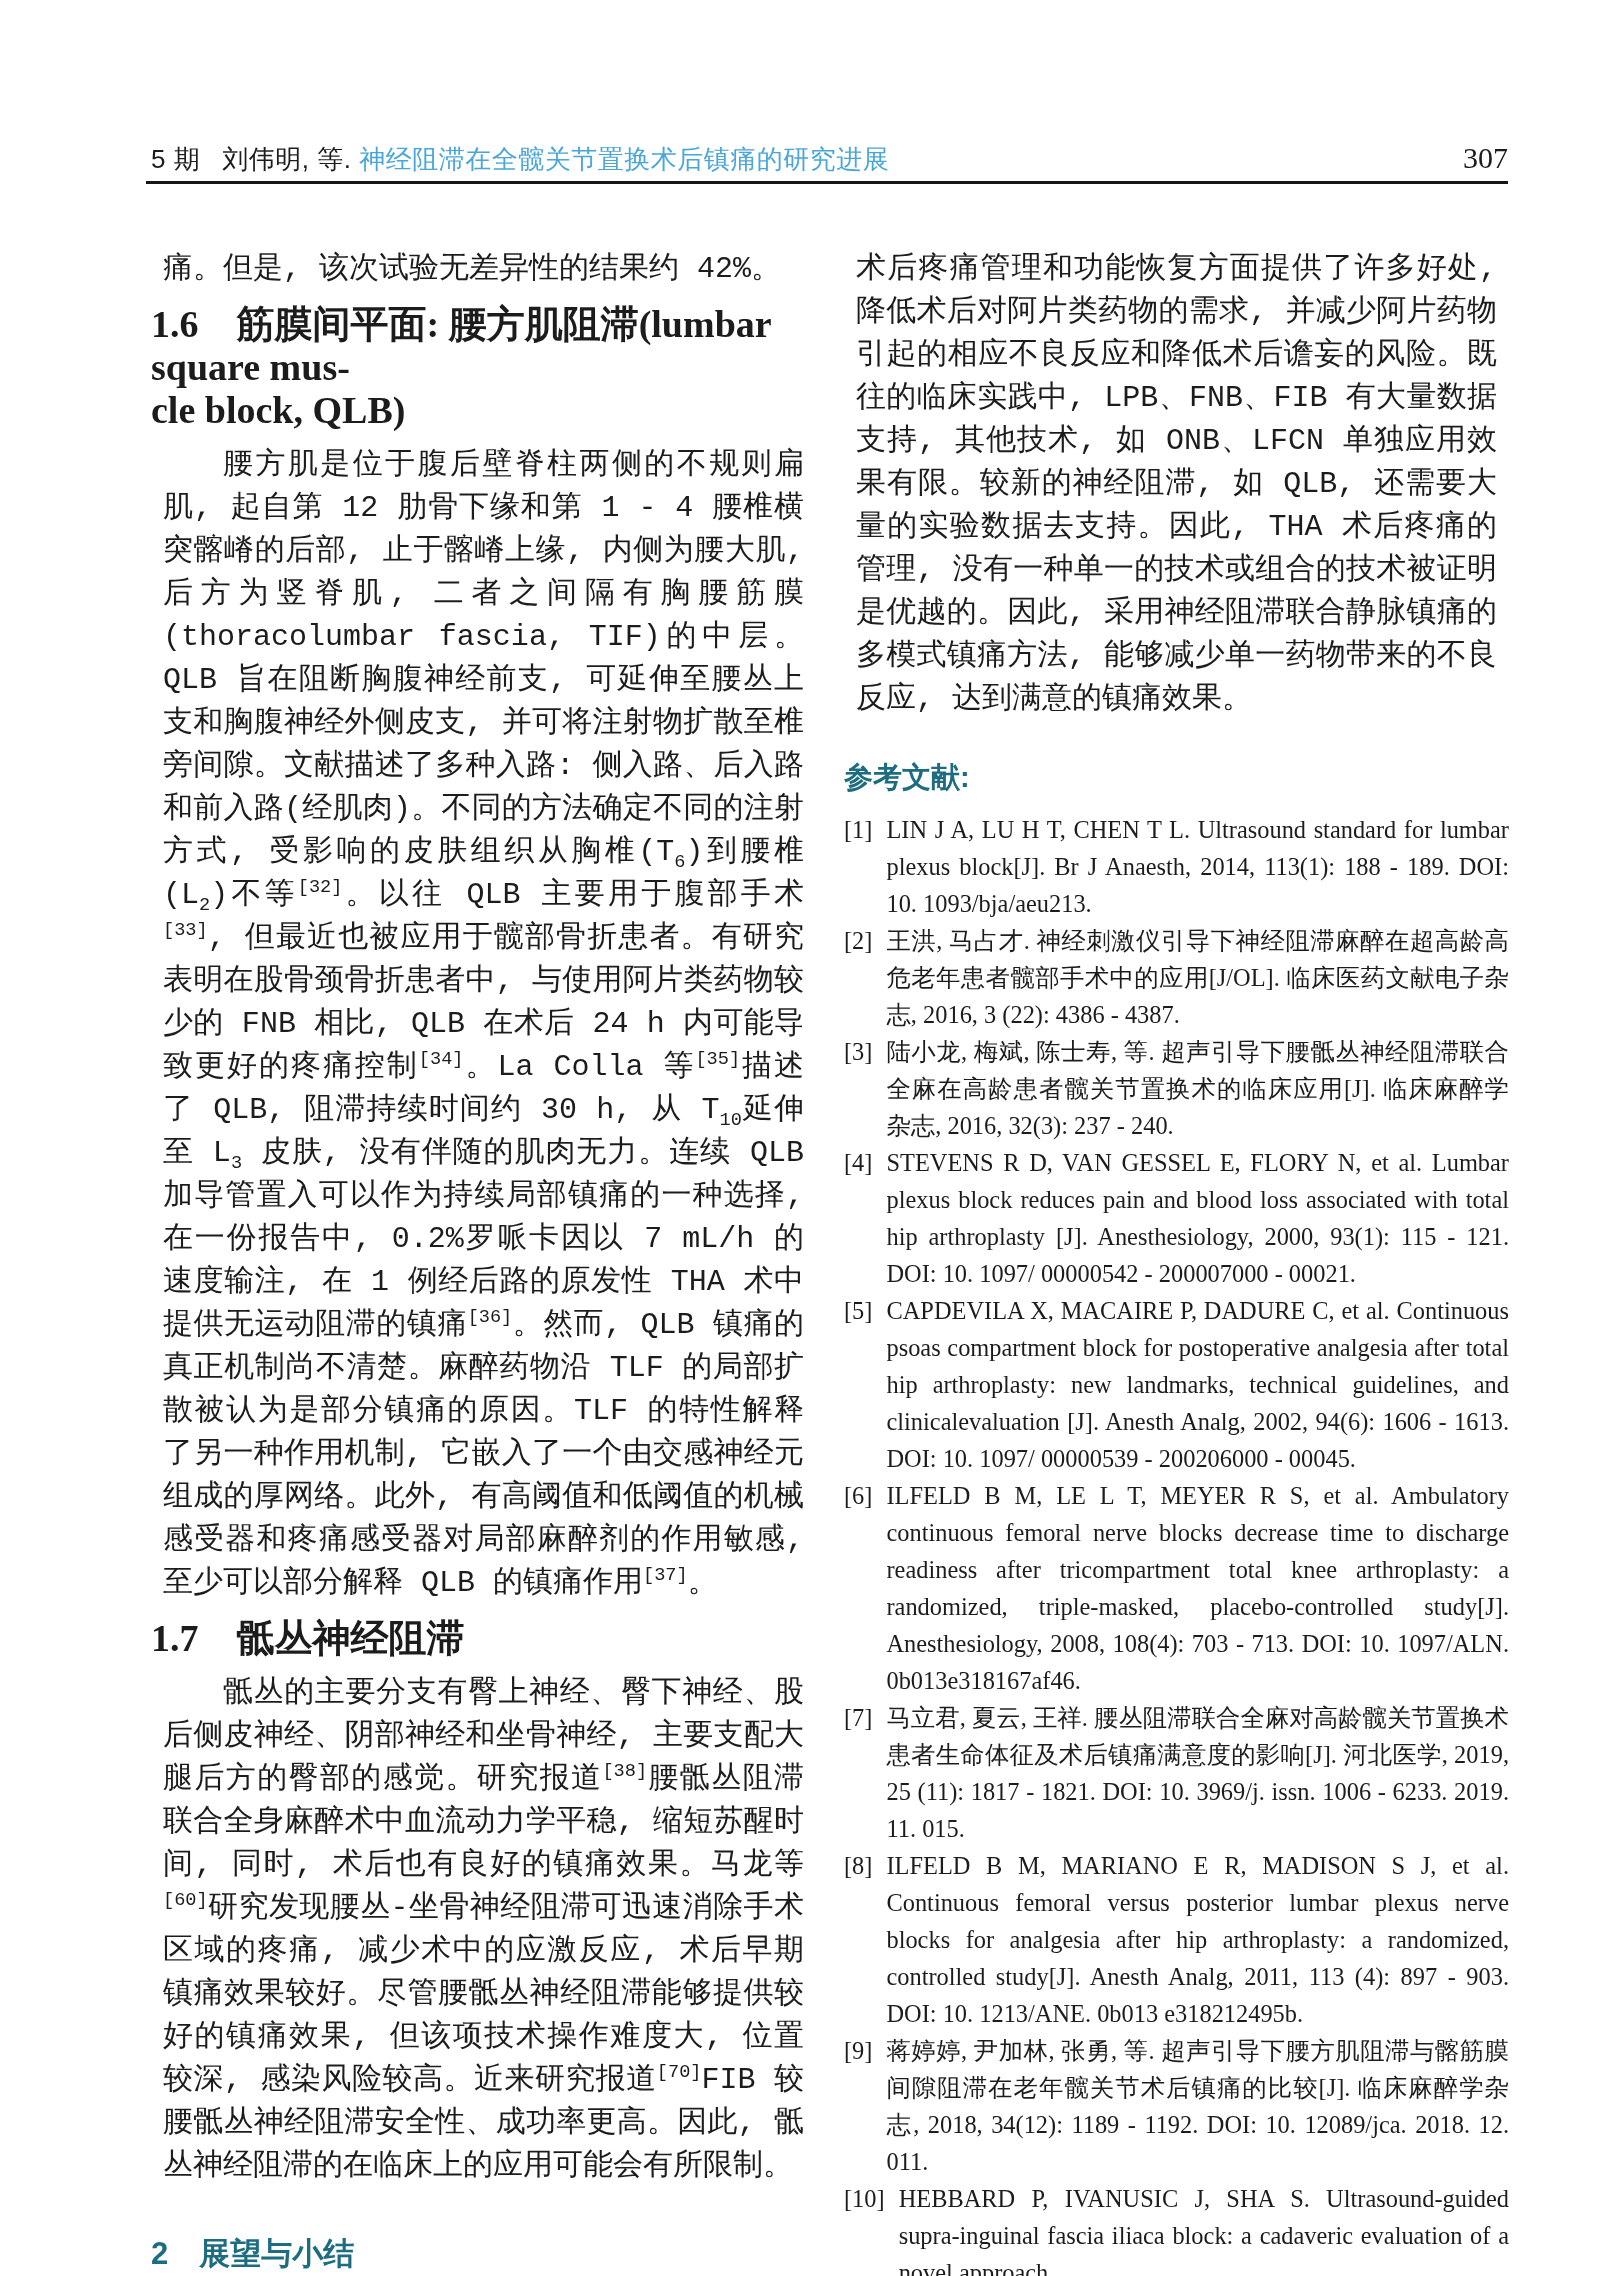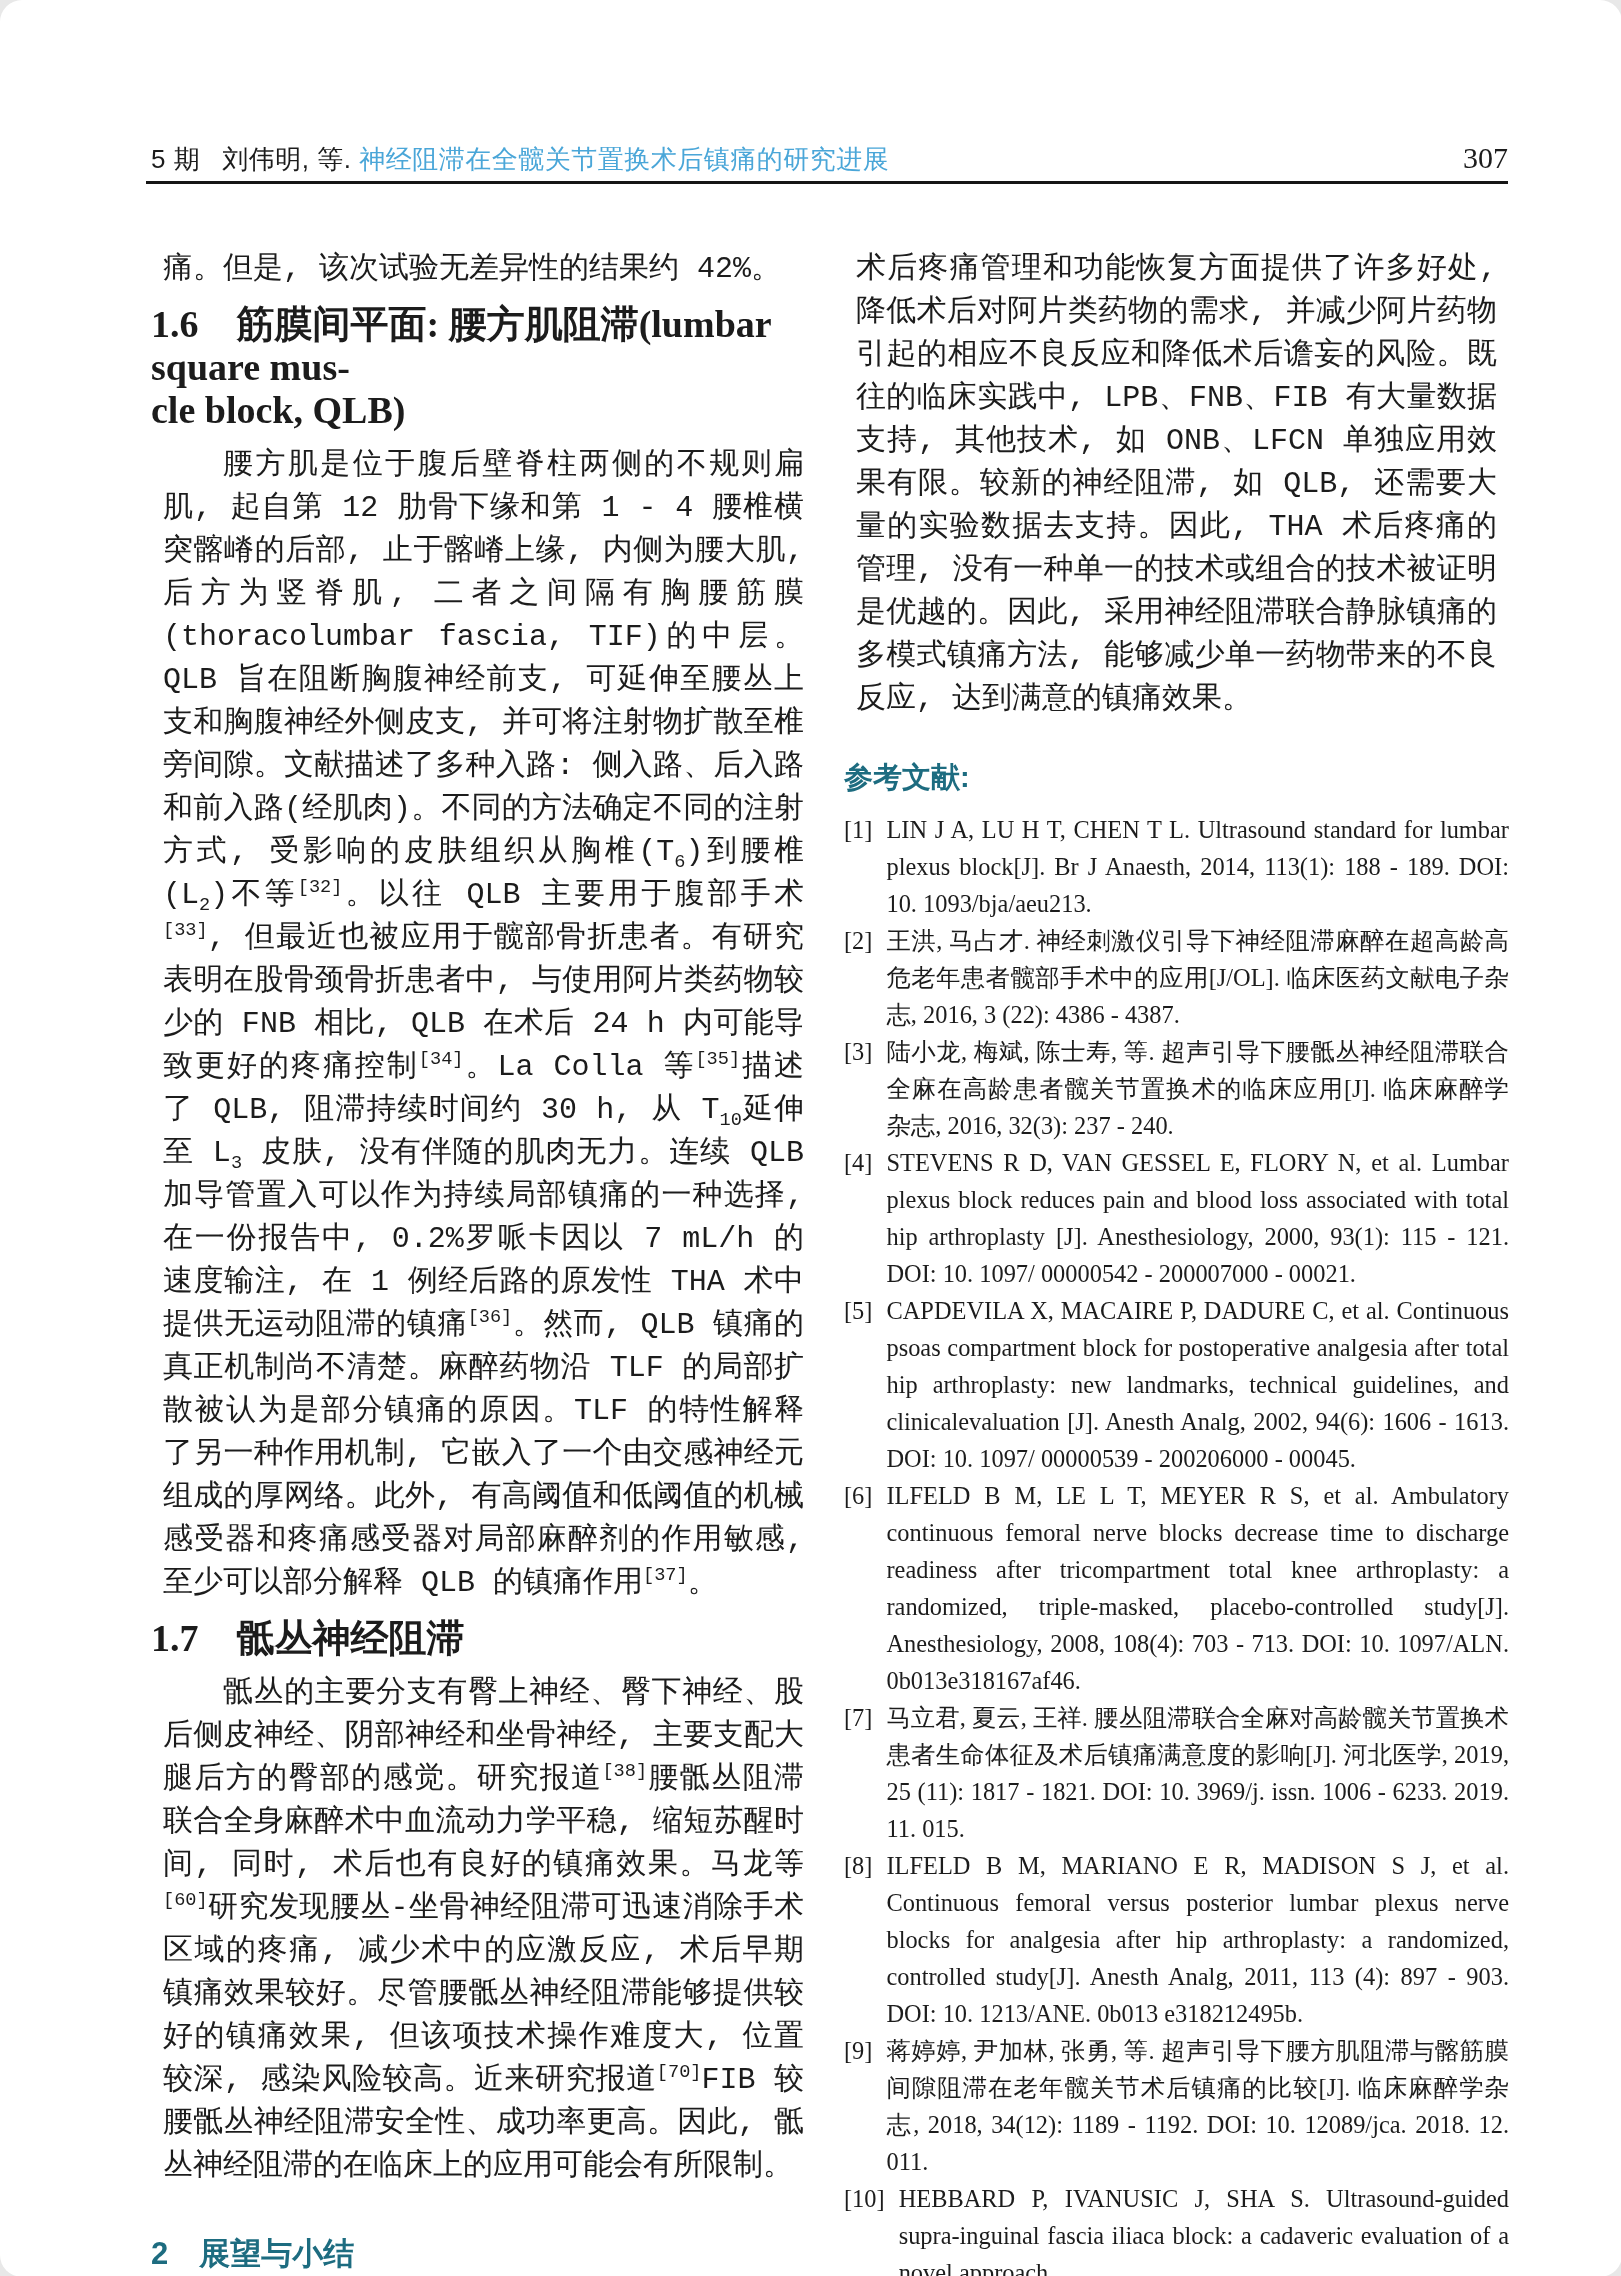--- a/index.html
+++ b/index.html
@@ -4,21 +4,20 @@
 <style>
   html, body { margin: 0; padding: 0; background: #e8e8e8; }
   .page {
     position: relative;
     width: 1622px;
     height: 2277px;
     background: #ffffff;
     font-family: "Liberation Serif", "DejaVu Serif", serif;
     color: var(--text, #1c1c1c);
     overflow: hidden;
-    border-radius: 22px;
   }
   
   .header {
     position: absolute;
     left: 151px;
     top: 141px;
     width: 1357px;
     display: flex;
     justify-content: space-between;
     align-items: baseline;

